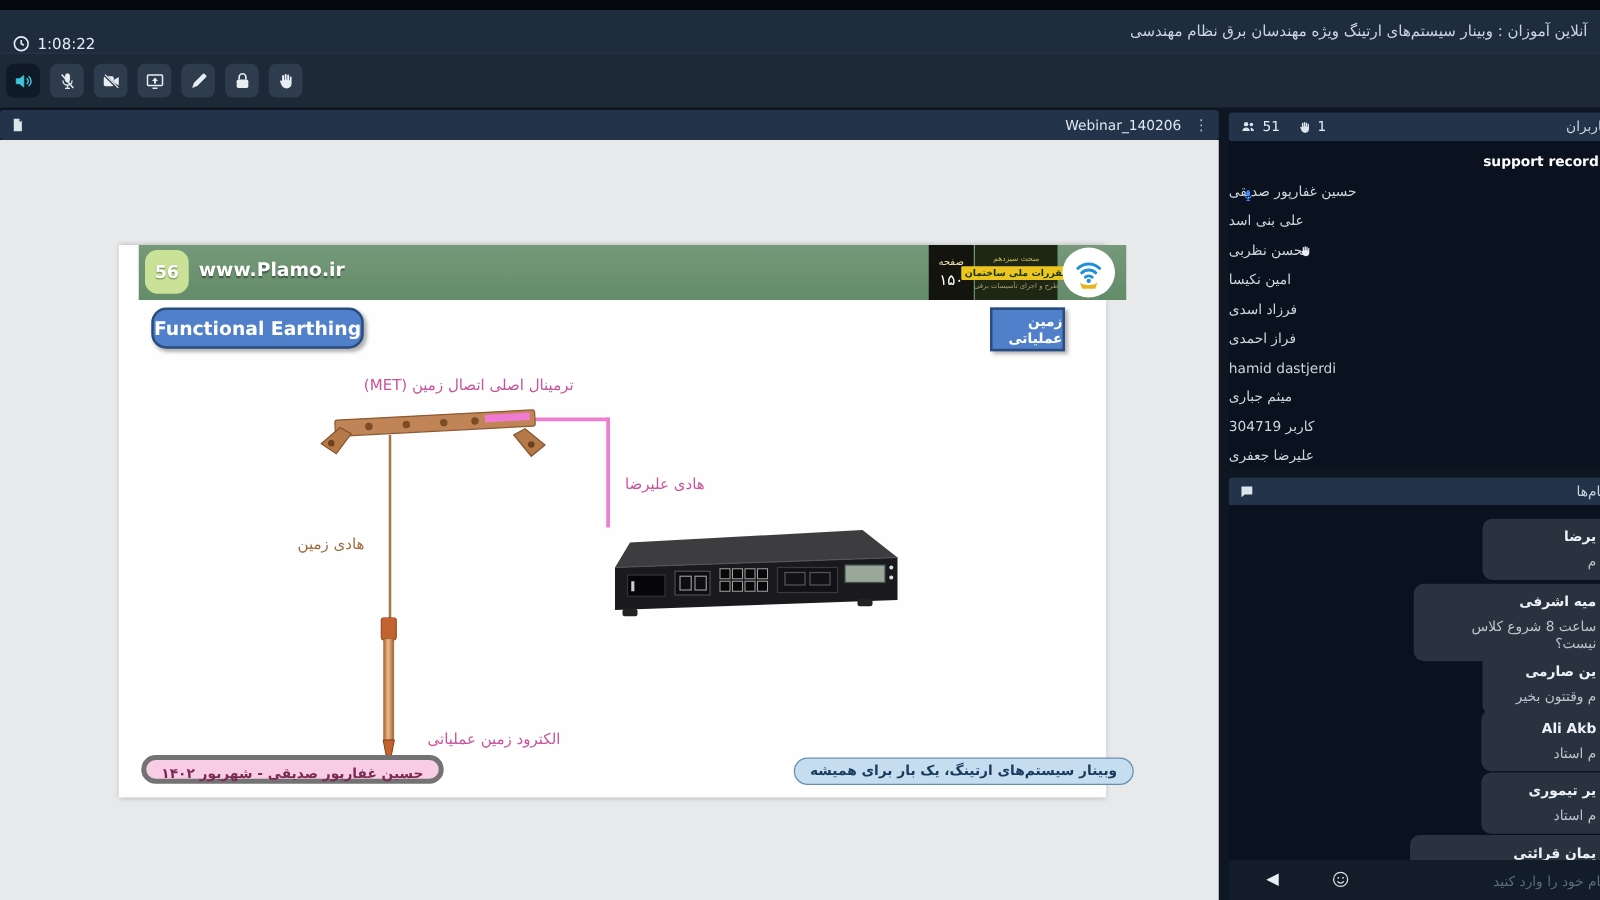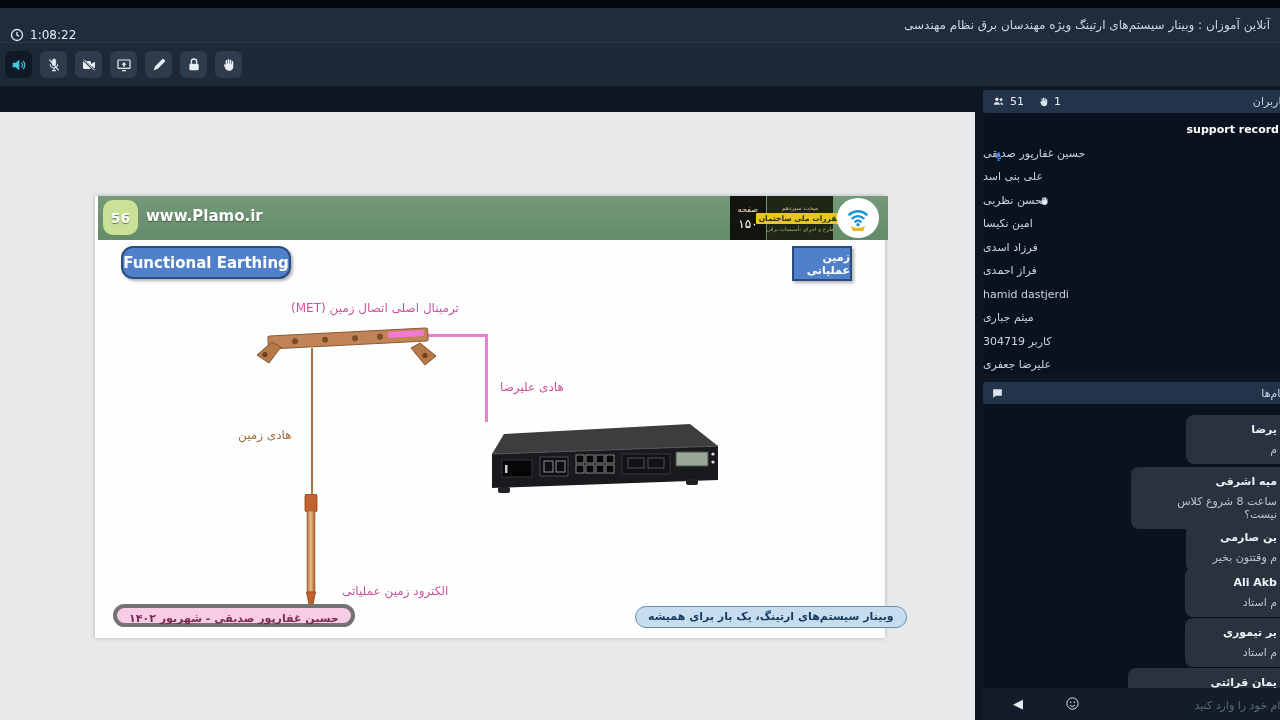--- a/index.html
+++ b/index.html
@@ -24,21 +24,21 @@
   
   #presentation-bar{position:absolute;left:0;top:88px;width:975px;height:24px;background:#22334a;
         border-radius:3px;display:flex;align-items:center;padding:0 8px;box-sizing:border-box;}
   #presentation-bar .doc-title{margin-left:auto;color:#e2e9f0;font-size:11px;}
   #presentation-bar .kebab{color:#aab6c2;font-size:12px;margin-left:10px;cursor:pointer;}
 
   
   #main-area{position:absolute;left:0;top:112px;width:975px;height:608px;background:#e7e9ea;}
   #slide{position:absolute;left:95px;top:84px;width:790px;height:442px;background:#fefefe;
          box-shadow:0 0 4px rgba(0,0,0,.25);}
-  #slide-header{position:absolute;left:3px;top:0;width:790px;height:44px;
+  #slide-header{position:absolute;left:16px;top:0;width:790px;height:44px;
          background:linear-gradient(#75997a,#648c69);}
   .badge56{position:absolute;left:5px;top:4px;width:35px;height:35px;border-radius:10px;
          background:#c9e297;color:#ffffff;font-weight:bold;font-size:14px;display:flex;
          align-items:center;justify-content:center;text-shadow:0 1px 1px #5c7c3c;}
   .site-url{position:absolute;left:48px;top:11px;color:#ffffff;font-weight:bold;font-size:15px;
          text-shadow:0 1px 1px rgba(0,0,0,.4);}
   .page-box{position:absolute;left:632px;top:0;width:36px;height:44px;background:#14140e;
          display:flex;flex-direction:column;align-items:center;justify-content:center;gap:3px;}
   .page-box .pg-label{color:#f0e0b0;font-size:8px;}
   .page-box .pg-num{color:#ffffff;font-size:12px;}
@@ -160,20 +160,28 @@
           <path d="M8 10V7a4 4 0 018 0v3" fill="none" stroke-width="2"></path>
         </svg>
     </div>
     <div class="tool-btn">
       <svg viewBox="0 0 24 24" fill="#e7edf3">
           <path d="M7 11.5V5.6a1.15 1.15 0 012.3 0v4.6h.8V4.3a1.15 1.15 0 012.3 0v5.9h.8V5.1a1.15 1.15 0 012.3 0v5.7h.8V7.2a1.05 1.05 0 012.1 0v7.3c0 3.7-2.5 6.1-6.1 6.1-3.2 0-5.3-1.8-6.4-4.9l-1.3-3.3c-.4-1 .7-1.8 1.5-1.2z"></path>
         </svg>
     </div>
   </div>
 
+  <div id="presentation-bar">
+    <svg width="12" height="14" viewBox="0 0 24 24" fill="#dde5ec">
+        <path d="M6 2h9l4 4v16H6z"></path>
+        <path d="M15 2v4.5h4.5" fill="#22334a"></path>
+      </svg>
+    <span class="doc-title">Webinar_140206</span>
+    <span class="kebab">⋮</span>
+  </div>
 
   <div id="main-area">
     <div id="slide">
 
       <div id="slide-header">
         <div class="badge56">56</div>
         <div class="site-url">www.Plamo.ir</div>
         <div class="page-box">
           <span class="pg-label">صفحه</span>
           <span class="pg-num">۱۵۰</span>

